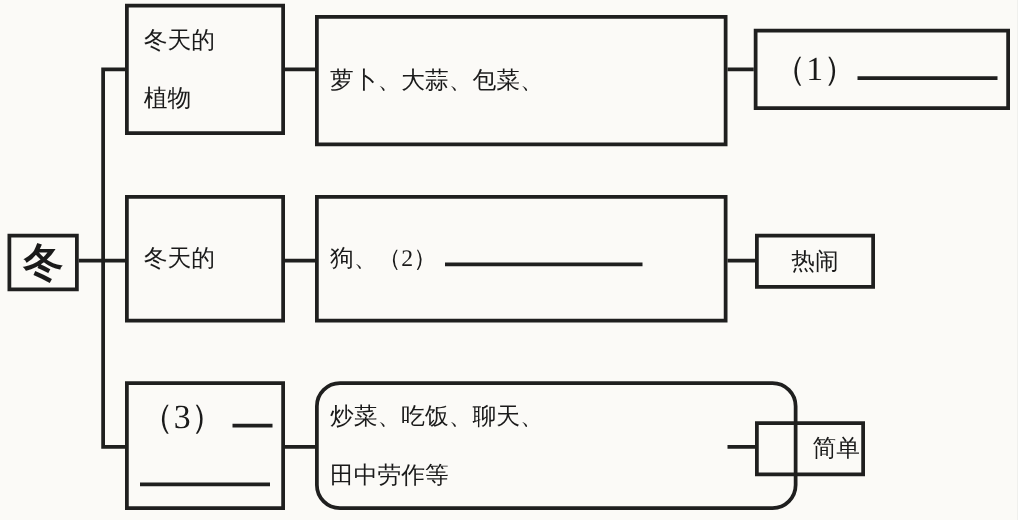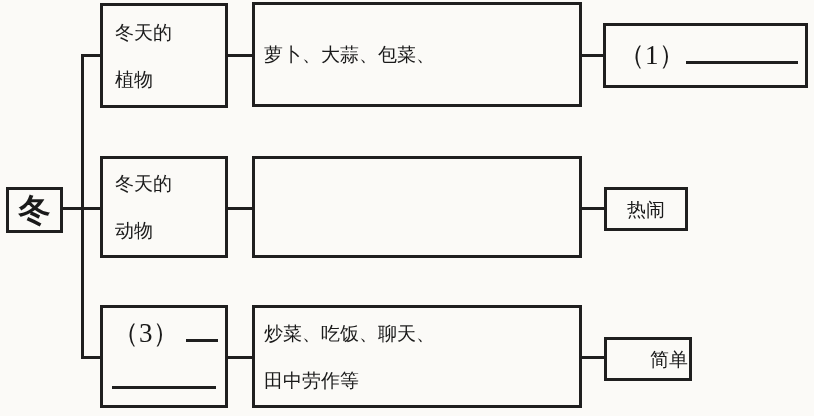--- a/index.html
+++ b/index.html
@@ -61,46 +61,46 @@
 
   <div class="box center-text root-box" style="left:6px; top:187px; width:57px; height:46px;">
     <span>冬</span>
   </div>
 
   <div class="box left-text" style="left:100px; top:3px; width:128px; height:105px; padding-left:12px;">
     <span class="row-line">冬天的</span>
     <span class="row-line">植物</span>
   </div>
 
-  <div class="box left-text" style="left:252px; top:2px; width:330px; height:105px; padding-left:9px;">
+  <div class="box left-text" style="left:252px; top:12px; width:330px; height:105px; padding-left:9px;">
     <span class="row-line">萝卜、大蒜、包菜、</span>
   </div>
 
   <div class="box left-text" style="left:603px; top:23px; width:205px; height:65px; padding-left:12px; font-size:27px;">
     <span class="row-line"><span>（1）</span><span class="blank" style="width:112px;"></span></span>
   </div>
 
   <div class="box left-text" style="left:100px; top:156px; width:128px; height:102px; padding-left:12px;">
     <span class="row-line">冬天的</span>
-    <span class="row-line">动物</span>
   </div>
 
   <div class="box left-text" style="left:252px; top:156px; width:330px; height:102px; padding-left:9px;">
+    <span class="row-line"><span>狗、（2）</span><span class="blank" style="width:158px; margin-left:6px;"></span></span>
   </div>
 
-  <div class="box center-text" style="left:604px; top:187px; width:84px; height:44px;">
+  <div class="box center-text" style="left:604px; top:187px; width:96px; height:44px;">
     <span>热闹</span>
   </div>
 
   <div class="box left-text" style="left:100px; top:305px; width:128px; height:103px; padding-left:9px; font-size:27px;">
     <span class="row-line"><span>（3）</span><span class="blank" style="width:32px; margin-left:6px;"></span></span>
     <span class="row-line"><span class="blank" style="width:104px;"></span></span>
   </div>
 
-  <div class="box left-text" style="left:252px; top:305px; width:330px; height:103px; padding-left:9px;">
+  <div class="box left-text" style="left:252px; top:305px; width:386px; height:103px; padding-left:9px;border-radius:20px;">
     <span class="row-line">炒菜、吃饭、聊天、</span>
     <span class="row-line">田中劳作等</span>
   </div>
 
   <div class="box center-text" style="left:604px; top:337px; width:88px; height:44px;padding-left:42px;">
     <span>简单</span>
   </div>
 
 </div>
 

